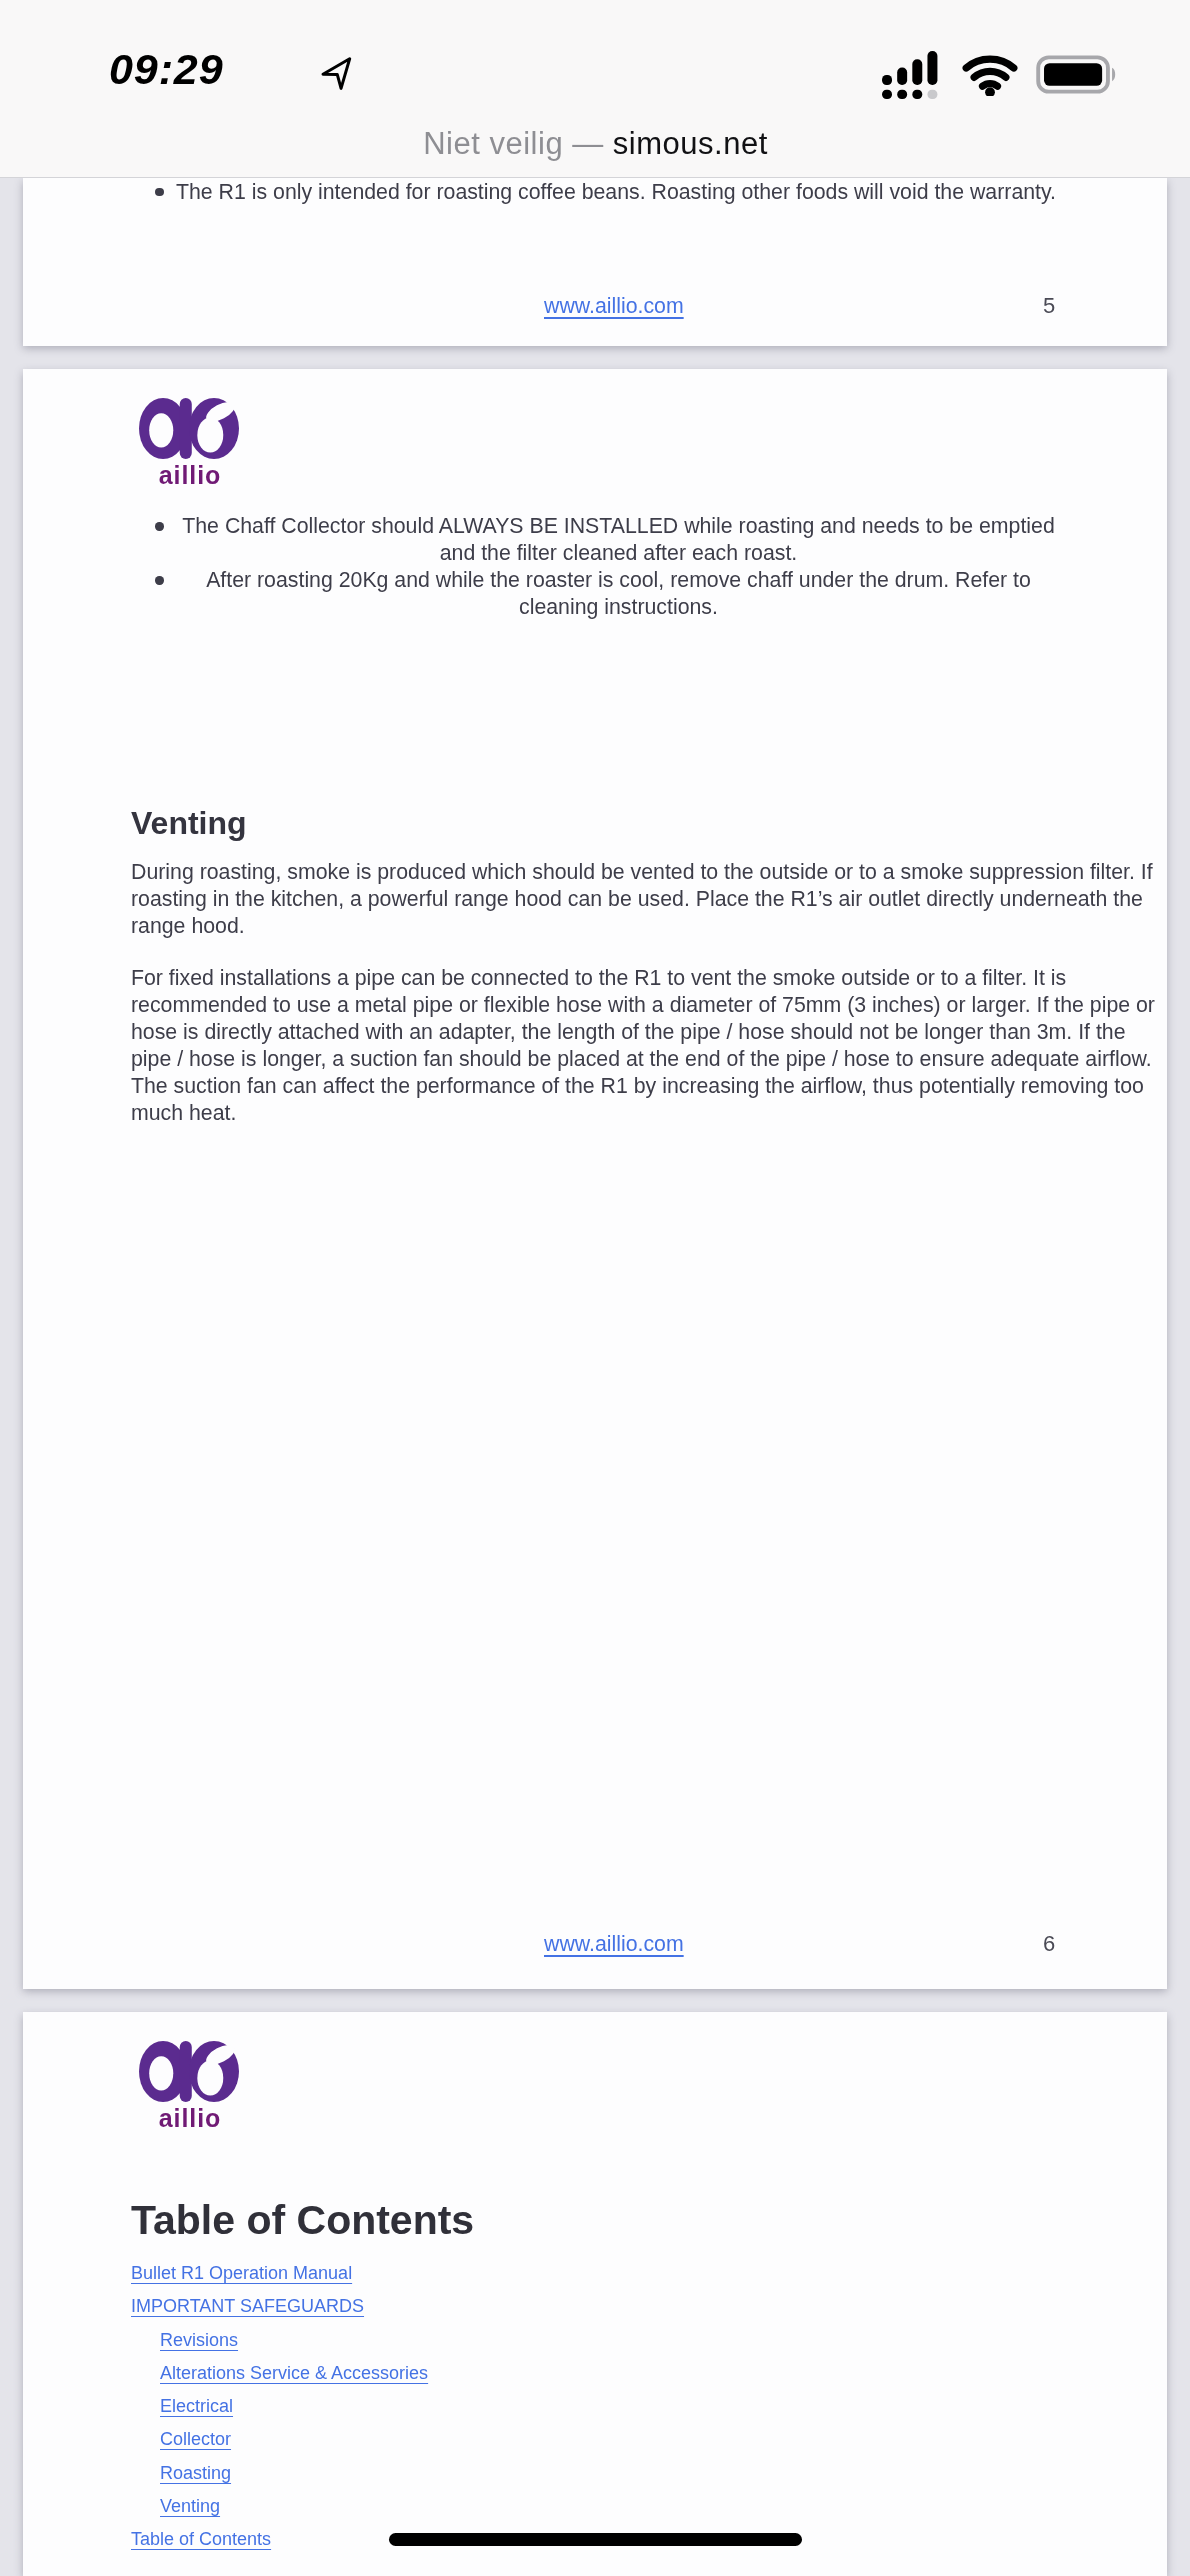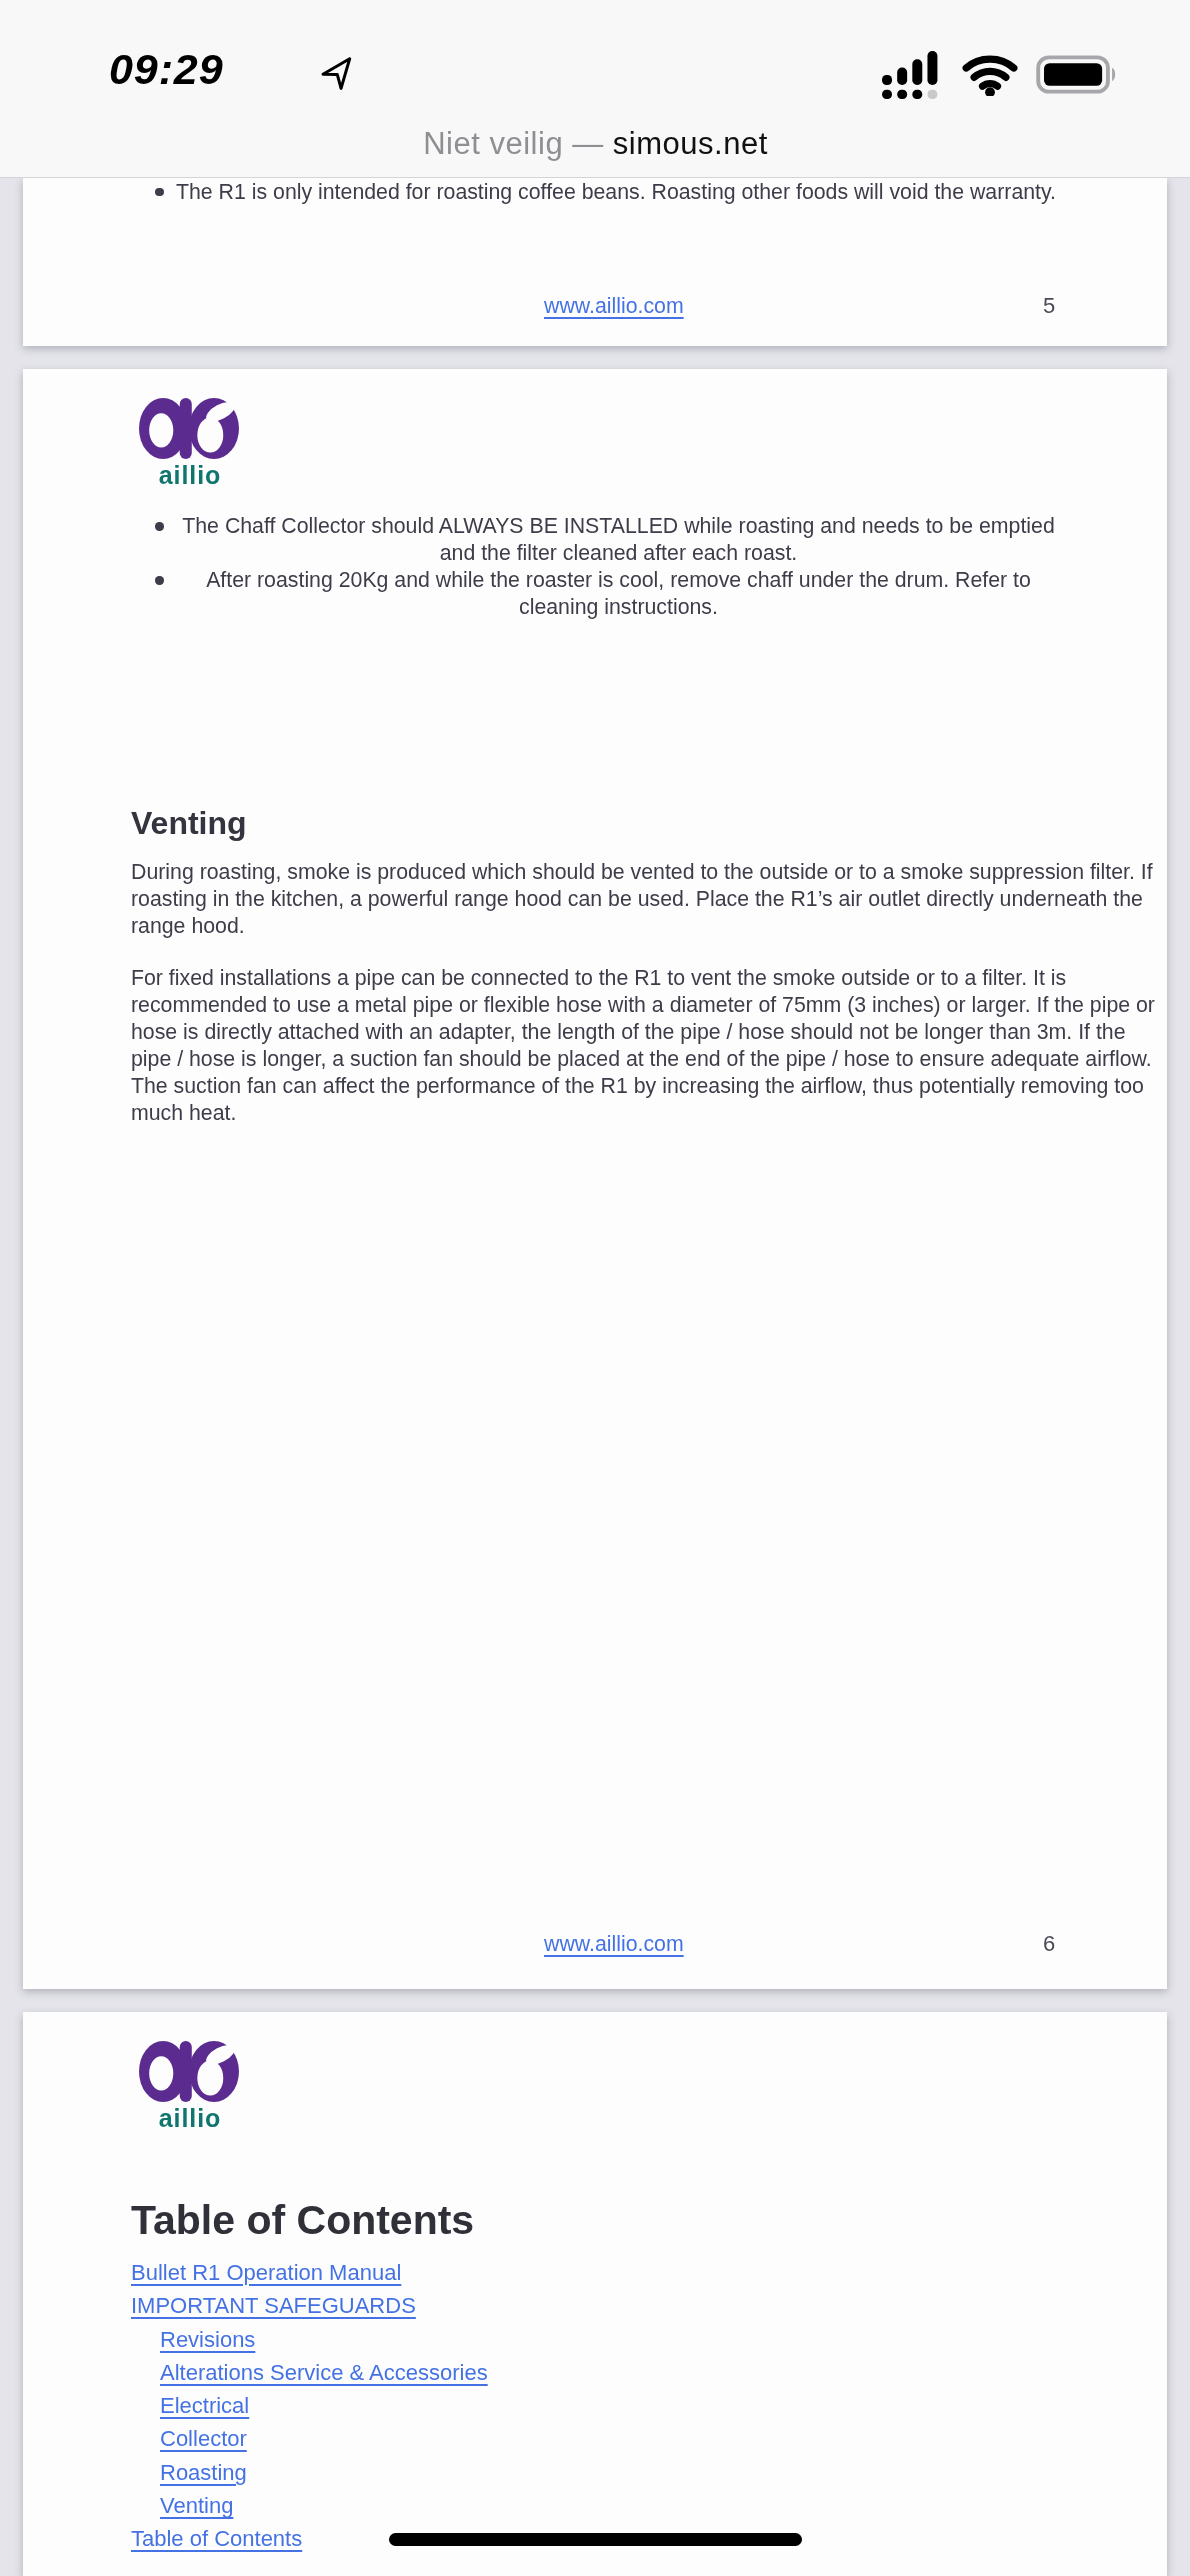--- a/index.html
+++ b/index.html
@@ -29,21 +29,21 @@
   .page-card {
     position:absolute; left:23px; width:1144px; background:#fdfdfe;
     box-shadow:0 2.8px 8.3px rgba(90,90,110,0.40);
   }
   #card-p5 { top:178px; height:168px; box-shadow:0 2.8px 8.3px rgba(90,90,110,0.40); }
   #card-p6 { top:369px; height:1620px; }
   #card-p7 { top:2012px; height:564px; }
   
   .logo-block { position:absolute; left:116px; width:102px; }
   .logo-word {
-    margin-top:-1.9px; text-align:center; color:#0f766e;
+    margin-top:-1.9px; text-align:center; color:#701a75;
     font-size:25px; font-weight:700; letter-spacing:0.9px;
   }
   
   ul.bullets { list-style:none; position:absolute;text-align:center; }
   ul.bullets li { position:relative; padding-left:22px; font-size:21.3px; line-height:27px; }
   ul.bullets li .dot {
     position:absolute; left:9.3px; top:9.3px; width:8.3px; height:8.3px;
     border-radius:50%; background:#3d3d49;
   }
   
@@ -52,21 +52,21 @@
   
   .footer-link {
     position:absolute; left:521px; font-size:21.3px; color:#4472e4;
     text-decoration:underline; text-underline-offset:3.7px; cursor:pointer;
   }
   .footer-num { position:absolute; left:1020px; font-size:22px; color:#4a4a55; }
   
   .toc-title { position:absolute; left:108px; top:185px; font-size:41px; font-weight:700; color:#303039; }
   .toc-list { position:absolute; left:108px; top:249px; width:927px; }
   .toc-link {
-    display:block; font-size:22px; line-height:24px; margin-bottom:9.3px;
+    display:block; font-size:18px; line-height:24px; margin-bottom:9.3px;
     color:#4472e4; text-decoration:underline; text-underline-offset:3.7px;
     cursor:pointer; width:max-content;
   }
   .toc-link.indent1 { margin-left:29px; }
   .toc-link.gap { margin-top:2px; }
   
   .home-indicator {
     position:absolute; left:389px; top:2533px; width:413px; height:13px;
     border-radius:6.5px; background:#000; z-index:10;
   }

